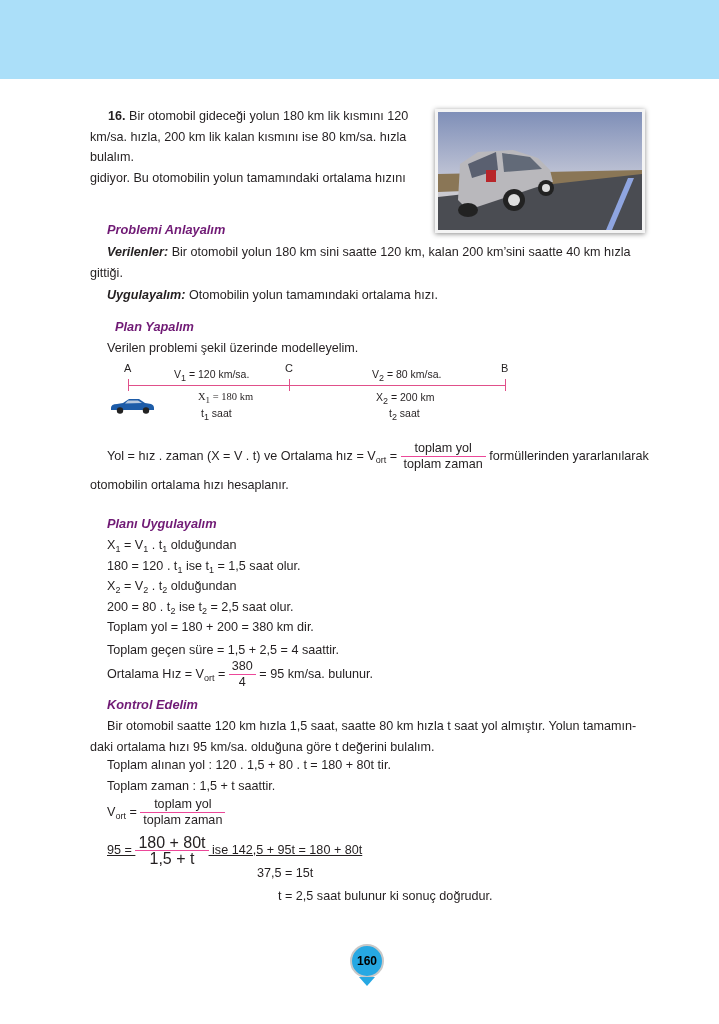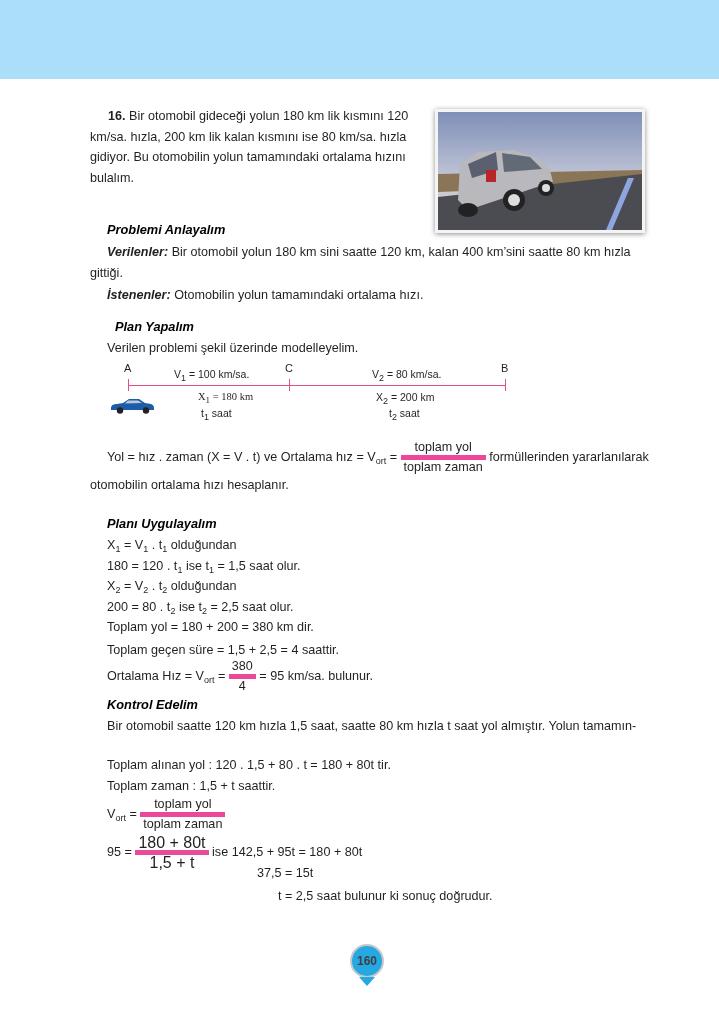--- a/index.html
+++ b/index.html
@@ -1,46 +1,46 @@
 <!DOCTYPE html>
 <html><head>
 <meta charset="utf-8">
 <style>
   html, body { margin:0; padding:0; }
   body { width:719px; height:1024px; background:#ffffff; position:relative; overflow:hidden;
          font-family:"Liberation Sans", sans-serif; color:#231f20; font-size:12.6px; }
   .topband { position:absolute; left:0; top:0; width:719px; height:79px; background:#abdff9; }
   .abs { position:absolute; white-space:nowrap; }
   .para { position:absolute; line-height:20.5px; }
-  .heading { position:absolute; color:#000000; font-weight:bold; font-style:italic; font-size:12.8px; }
+  .heading { position:absolute; color:#701a75; font-weight:bold; font-style:italic; font-size:12.8px; }
   .bi { font-weight:bold; font-style:italic; }
   .b { font-weight:bold; }
   sub { font-size:9px; vertical-align:-3px; line-height:0; }
   .frac { display:inline-block; vertical-align:middle; text-align:center; line-height:15px; }
-  .frac .num { display:block; padding:0 3px; border-bottom:5px solid #ec4899; }
+  .frac .num { display:block; padding:0 3px; border-bottom:1px solid #ec4899; }
   .frac .den { display:block; padding:0 3px; }
   .photo { position:absolute; left:435px; top:109px; width:210px; height:124px;
            box-shadow:0 1px 5px rgba(0,0,0,0.45); overflow:hidden; border:3px solid #f4f4f4; box-sizing:border-box; }
   .line { position:absolute; background:#e0508a; }
   .pagebadge { position:absolute; left:350px; top:944px; width:34px; height:34px; border-radius:50%;
-               background:#26a8e3; border:2px solid #c8c8c8; color:#404040; font-weight:bold; font-size:12px;
+               background:#26a8e3; border:2px solid #c8c8c8; color:#000000; font-weight:bold; font-size:12px;
                display:flex; align-items:center; justify-content:center; box-sizing:border-box; }
   .pagetip { position:absolute; left:359px; top:977px; width:0; height:0;
              border-left:8px solid transparent; border-right:8px solid transparent; border-top:9px solid #26a8e3; }
 </style>
 </head>
 <body>
 
 <div class="topband"></div>
 
 <div class="para" style="left:90px; top:106px; width:330px; text-align:justify;">
   <div style="padding-left:18px;"><span class="b">16.</span> <span>Bir otomobil gideceği yolun 180 km lik kısmını 120</span></div>
   <div>km/sa. hızla, 200 km lik kalan kısmını ise 80 km/sa. hızla</div>
+  <div>bulalım.</div>
   <div>gidiyor. Bu otomobilin yolun tamamındaki ortalama hızını</div>
-  <div>bulalım.</div>
 </div>
 
 <div class="photo" title="silver hatchback car on road">
   <svg width="204" height="118" viewBox="0 0 204 118">
     <defs>
       <linearGradient id="sky" x1="0" y1="0" x2="0" y2="1">
         <stop offset="0" stop-color="#7f8fb8"></stop>
           <stop offset="0.6" stop-color="#c6c9d8"></stop>
           <stop offset="1" stop-color="#d8cdb8"></stop>
       </linearGradient>
@@ -56,35 +56,35 @@
     <circle cx="76" cy="88" r="11" fill="#222"></circle>
       <circle cx="76" cy="88" r="6" fill="#ddd"></circle>
     <circle cx="108" cy="76" r="8" fill="#222"></circle>
       <circle cx="108" cy="76" r="4" fill="#ddd"></circle>
     <ellipse cx="30" cy="98" rx="10" ry="7" fill="#222"></ellipse>
   </svg>
 </div>
 
 <div class="heading abs" style="left:107px; top:222px;">Problemi Anlayalım</div>
 <div class="para" style="left:90px; top:242px; width:560px;">
-  <div style="padding-left:17px;"><span class="bi">Verilenler:</span> <span>Bir otomobil yolun 180 km sini saatte 120 km, kalan 400 km’sini saatte 80 km hızla</span></div>
+  <div style="padding-left:17px;"><span class="bi">Verilenler:</span> <span>Bir otomobil yolun 180 km sini saatte 120 km, kalan 200 km’sini saatte 40 km hızla</span></div>
   <div>gittiği.</div>
 </div>
 <div class="para" style="left:107px; top:285px;">
-  <span class="bi">İstenenler:</span> <span>Otomobilin yolun tamamındaki ortalama hızı.</span>
+  <span class="bi">Uygulayalım:</span> <span>Otomobilin yolun tamamındaki ortalama hızı.</span>
 </div>
 
 <div class="heading abs" style="left:115px; top:319px;">Plan Yapalım</div>
 <div class="abs" style="left:107px; top:341px;">Verilen problemi şekil üzerinde modelleyelim.</div>
 
 <div>
   <div class="abs" style="left:124px; top:362px; font-size:11px;">A</div>
   <div class="abs" style="left:285px; top:362px; font-size:11px;">C</div>
   <div class="abs" style="left:501px; top:362px; font-size:11px;">B</div>
-  <div class="abs" style="left:174px; top:368px; font-size:10.5px;"><span>V</span><sub>1</sub><span> = 100 km/sa.</span></div>
+  <div class="abs" style="left:174px; top:368px; font-size:10.5px;"><span>V</span><sub>1</sub><span> = 120 km/sa.</span></div>
   <div class="abs" style="left:372px; top:368px; font-size:10.5px;"><span>V</span><sub>2</sub><span> = 80 km/sa.</span></div>
   <div class="line" style="left:128px; top:385px; width:377px; height:1px;"></div>
   <div class="line" style="left:128px; top:379px; width:1px; height:12px;"></div>
   <div class="line" style="left:289px; top:379px; width:1px; height:12px;"></div>
   <div class="line" style="left:505px; top:379px; width:1px; height:12px;"></div>
   <div class="abs" style="left:198px; top:391px; font-size:10.5px;font-family:Liberation Serif, serif;"><span>X</span><sub>1</sub><span> = 180 km</span></div>
   <div class="abs" style="left:376px; top:391px; font-size:10.5px;"><span>X</span><sub>2</sub><span> = 200 km</span></div>
   <div class="abs" style="left:201px; top:407px; font-size:10.5px;"><span>t</span><sub>1</sub><span> saat</span></div>
   <div class="abs" style="left:389px; top:407px; font-size:10.5px;"><span>t</span><sub>2</sub><span> saat</span></div>
   <svg class="abs" style="left:109px; top:397px;" width="46" height="18" viewBox="0 0 46 18">
@@ -109,26 +109,27 @@
   <div>Toplam yol = 180 + 200 = 380 km dir.</div>
   <div style="margin-top:2px;">Toplam geçen süre = 1,5 + 2,5 = 4 saattir.</div>
 </div>
 <div class="abs" style="left:107px; top:659px;">
   <span>Ortalama Hız = V</span><sub>ort</sub><span> = </span><span class="frac"><span class="num">380</span><span class="den">4</span></span><span> = 95 km/sa. bulunur.</span>
 </div>
 
 <div class="heading abs" style="left:107px; top:697px;">Kontrol Edelim</div>
 <div class="para" style="left:90px; top:716px; width:560px;">
   <div style="padding-left:17px;">Bir otomobil saatte 120 km hızla 1,5 saat, saatte 80 km hızla t saat yol almıştır. Yolun tamamın-</div>
+  <div>daki ortalama hızı 95 km/sa. olduğuna göre t değerini bulalım.</div>
 </div>
 <div class="abs" style="left:107px; top:758px;">Toplam alınan yol : 120 . 1,5 + 80 . t = 180 + 80t tir.</div>
 <div class="abs" style="left:107px; top:779px;">Toplam zaman : 1,5 + t saattir.</div>
 <div class="abs" style="left:107px; top:797px;">
   <span>V</span><sub>ort</sub><span> = </span><span class="frac"><span class="num">toplam  yol</span><span class="den">toplam  zaman</span></span>
 </div>
-<div class="abs" style="left:107px; top:835px;">
+<div class="abs" style="left:107px; top:835px;text-decoration:underline;">
   <span>95 = </span><span class="frac" style="font-size:16px;"><span class="num">180 + 80t</span><span class="den">1,5 + t</span></span><span> ise  142,5 + 95t = 180 + 80t</span>
 </div>
 <div class="abs" style="left:257px; top:866px;">37,5 = 15t</div>
 <div class="abs" style="left:278px; top:889px;">t = 2,5 saat  bulunur ki sonuç doğrudur.</div>
 
 <div class="pagebadge">160</div>
 <div class="pagetip"></div>
 
 </body></html>

